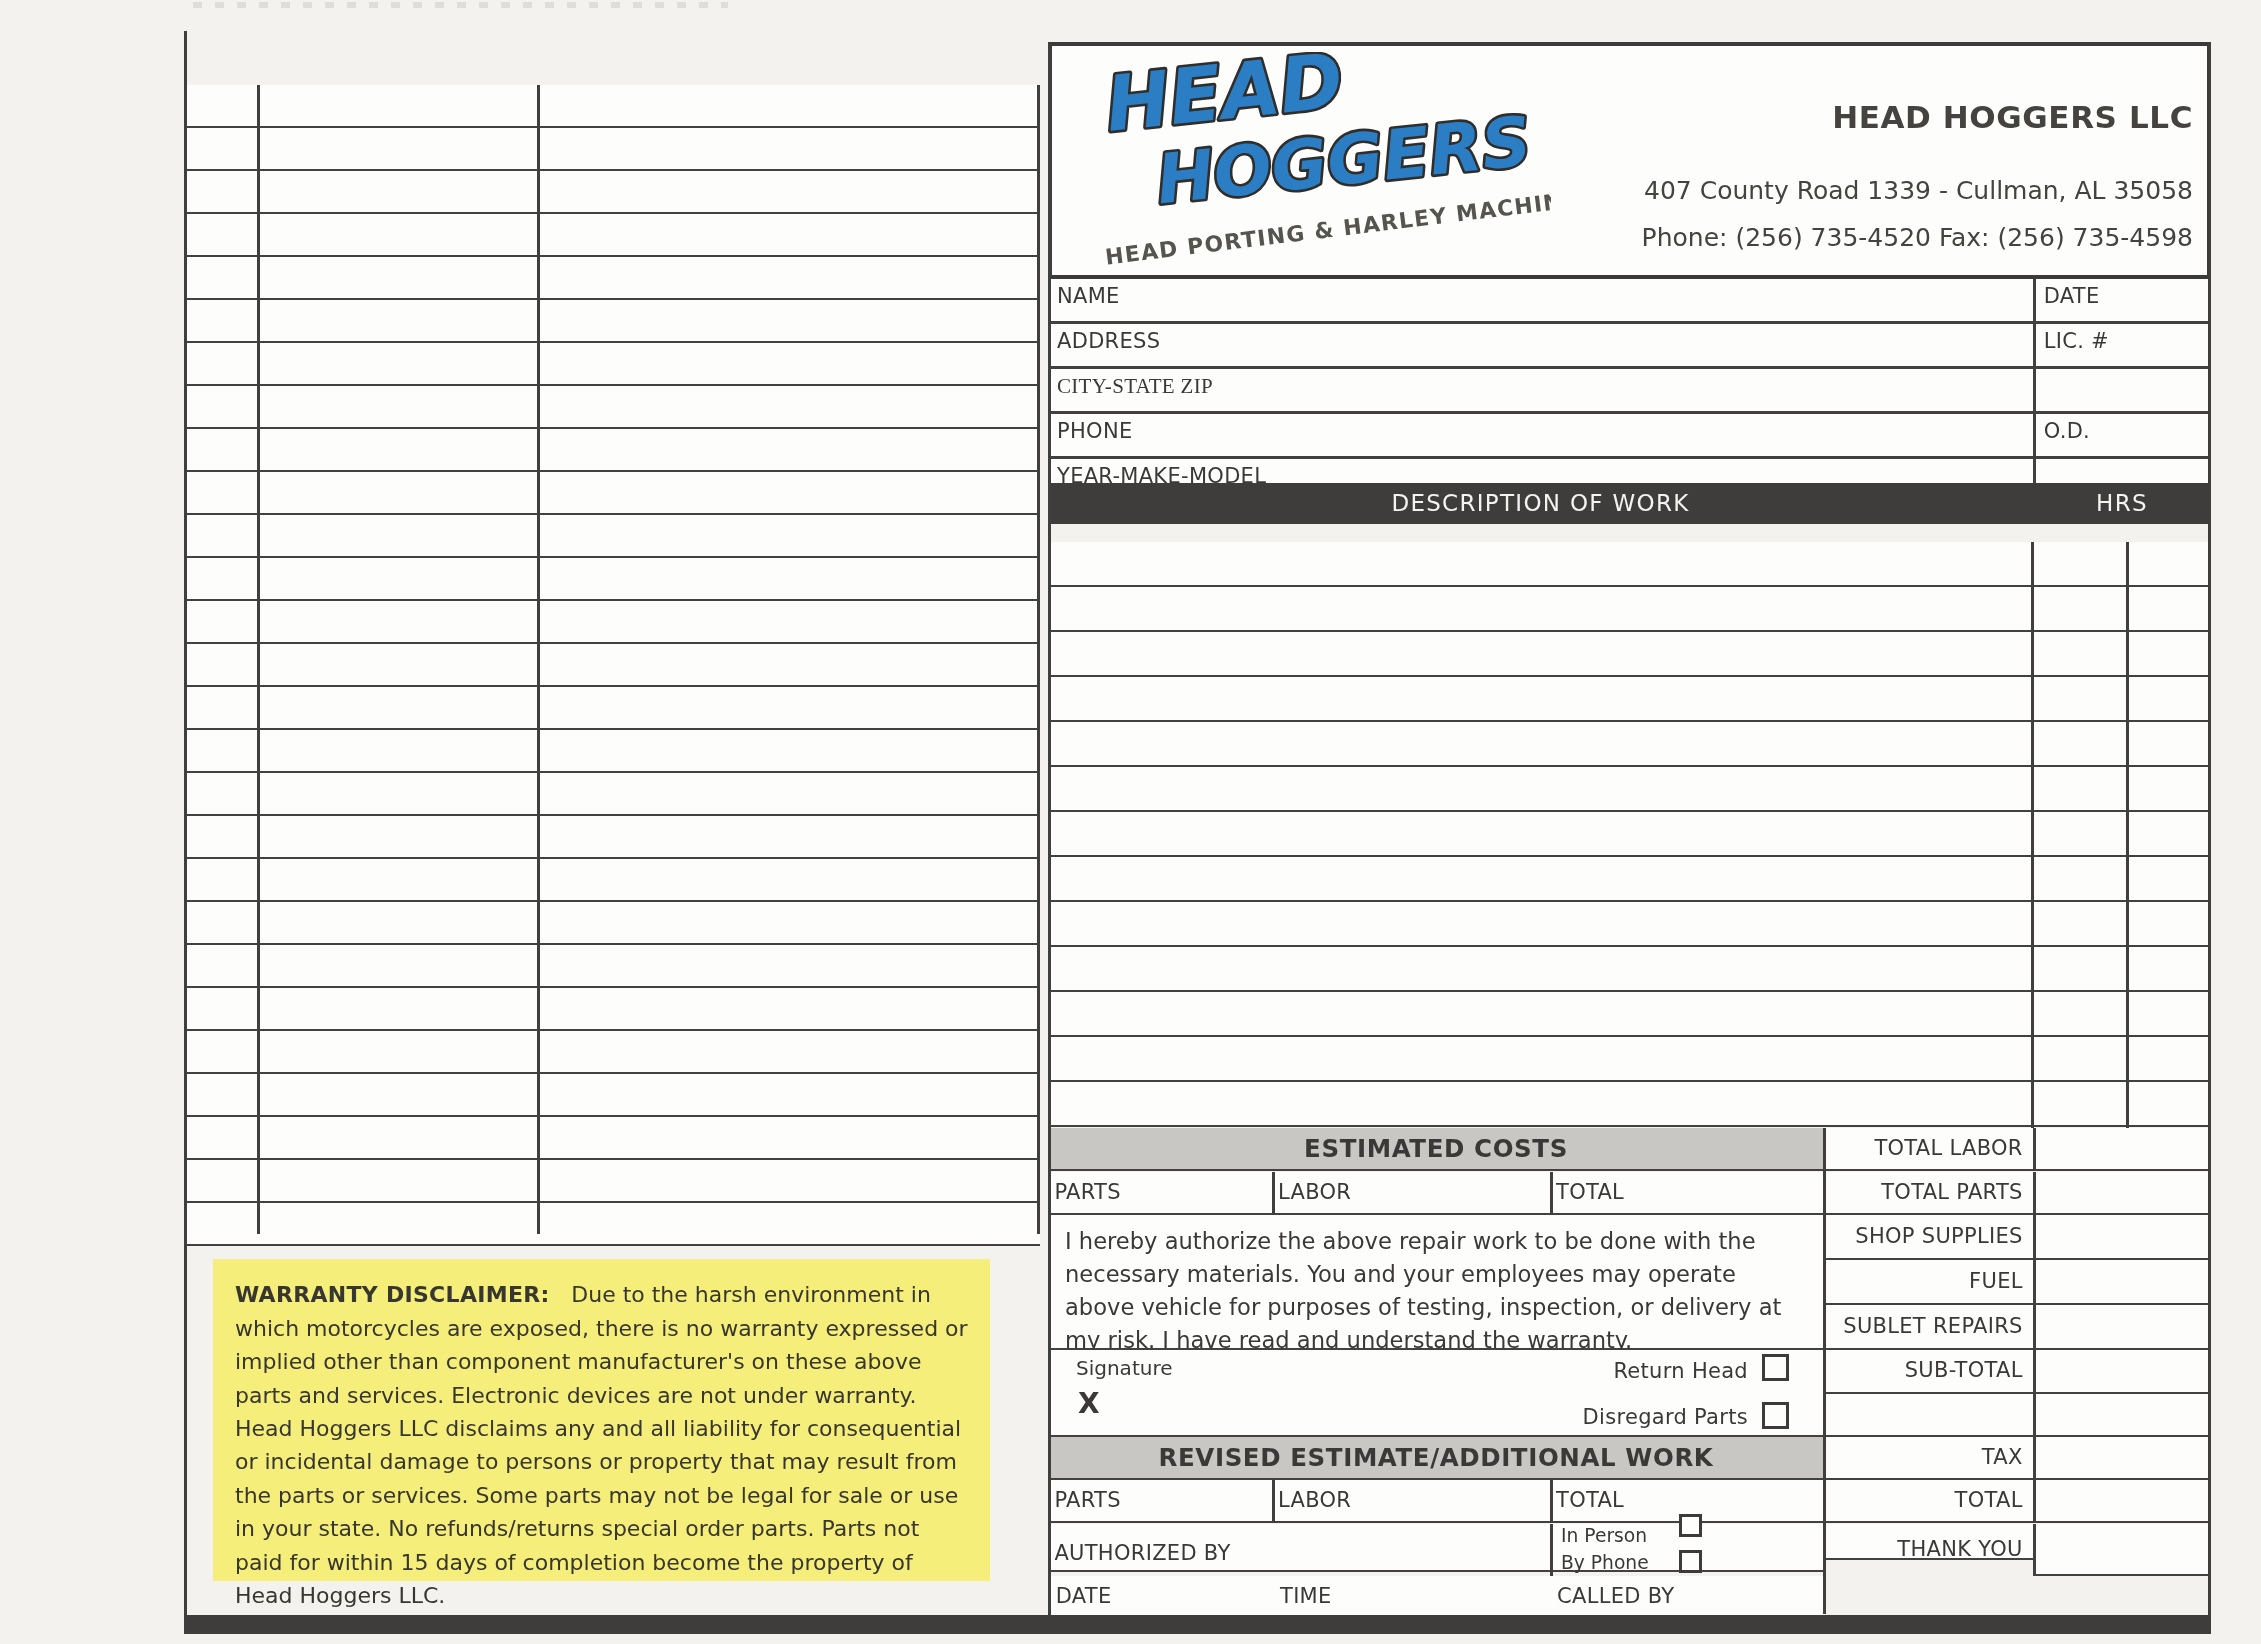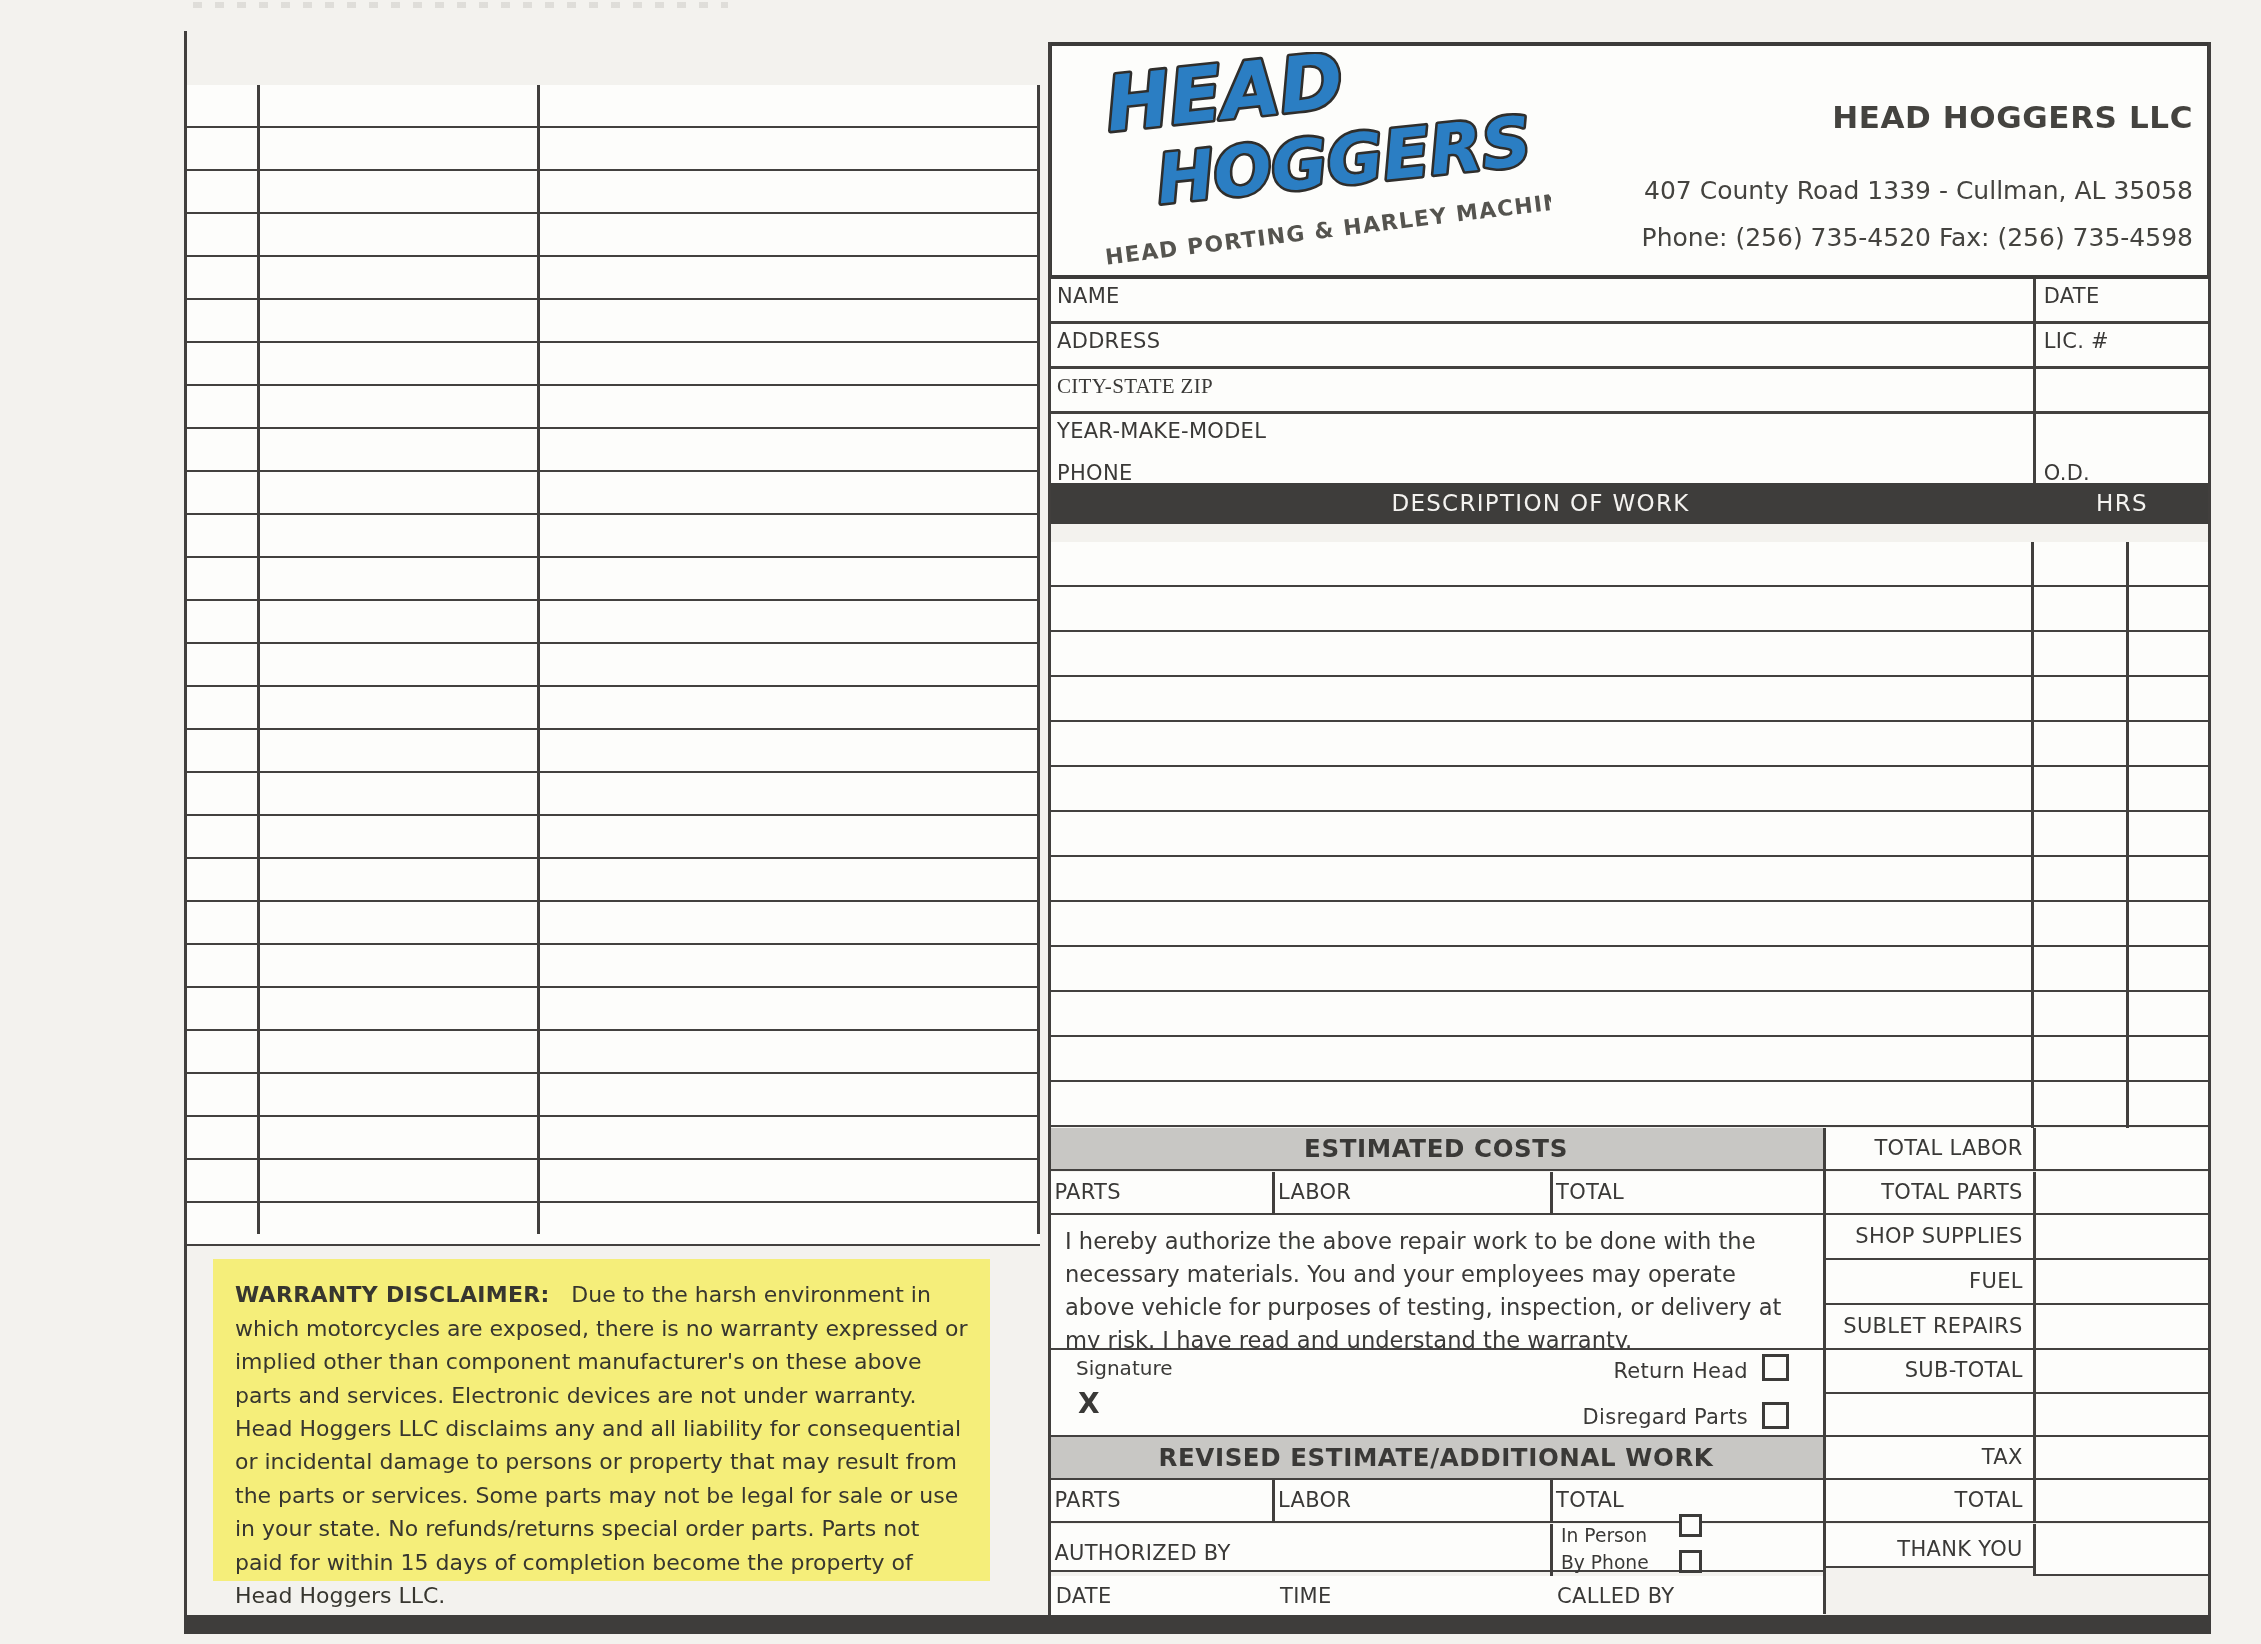--- a/index.html
+++ b/index.html
@@ -103,30 +103,30 @@
         <div style="position: absolute; left: 985px; top: 0px; bottom: 0px; width: 178px; border-left: 3.2px solid rgb(67, 65, 63); box-sizing: border-box;">
           <span class="lbl" style="position: absolute; left: 7.7px; top: 5.2px;">LIC. #</span>
         </div>
       </div>
       <div style="position: relative; flex: 1 1 0%; background: rgb(253, 253, 251); box-sizing: border-box; border-bottom: 3.2px solid rgb(67, 65, 63);">
         <span class="lbl" style="position: absolute; left: 9px; top: 5.2px; font-family: Liberation Serif, serif;">CITY-STATE ZIP</span>
         <div style="position: absolute; left: 985px; top: 0px; bottom: 0px; width: 178px; border-left: 3.2px solid rgb(67, 65, 63); box-sizing: border-box;">
           <span class="lbl" style="position: absolute; left: 7.7px; top: 5.2px;"></span>
         </div>
       </div>
+      <div style="position: relative; flex: 1 1 0%; background: rgb(253, 253, 251); box-sizing: border-box; border-bottom: 3.2px solid rgb(67, 65, 63);">
+        <span class="lbl" style="position: absolute; left: 9px; top: 5.2px;">PHONE</span>
+        <div style="position: absolute; left: 985px; top: 0px; bottom: 0px; width: 178px; border-left: 3.2px solid rgb(67, 65, 63); box-sizing: border-box;">
+          <span class="lbl" style="position: absolute; left: 7.7px; top: 5.2px;">O.D.</span>
+        </div>
+      </div>
       <div style="position: relative; flex: 1 1 0%; background: rgb(253, 253, 251); box-sizing: border-box;">
         <span class="lbl" style="position: absolute; left: 9px; top: 5.2px;">YEAR-MAKE-MODEL</span>
         <div style="position: absolute; left: 985px; top: 0px; bottom: 0px; width: 178px; border-left: 3.2px solid rgb(67, 65, 63); box-sizing: border-box;">
           <span class="lbl" style="position: absolute; left: 7.7px; top: 5.2px;"></span>
-        </div>
-      </div>
-      <div style="position: relative; flex: 1 1 0%; background: rgb(253, 253, 251); box-sizing: border-box; border-bottom: 3.2px solid rgb(67, 65, 63);">
-        <span class="lbl" style="position: absolute; left: 9px; top: 5.2px;">PHONE</span>
-        <div style="position: absolute; left: 985px; top: 0px; bottom: 0px; width: 178px; border-left: 3.2px solid rgb(67, 65, 63); box-sizing: border-box;">
-          <span class="lbl" style="position: absolute; left: 7.7px; top: 5.2px;">O.D.</span>
         </div>
       </div>
     </div>
 
   <div class="abs bar" style="left:1048px;top:483px;width:1163px;height:41px;">
     <span class="abs hdr-lbl tcenter" style="left:0;top:0;width:985px;line-height:41px;">DESCRIPTION OF WORK</span>
     <span class="abs hdr-lbl tcenter" style="left:985px;top:0;width:178px;line-height:41px;">HRS</span>
   </div>
 
   <div class="abs" id="work-rows" style="left:1048px;top:542px;width:1163px;height:587px;">
@@ -209,21 +209,21 @@
       <div class="tot-label tright" style="position: absolute; box-sizing: border-box; background: rgb(253, 253, 251); left: 1823px; width: 210px; top: 1305px; height: 45px; border-bottom: 2.6px solid rgb(67, 65, 63); padding-right: 10.3px; line-height: 43px;">SUBLET REPAIRS</div>
       <div style="position: absolute; box-sizing: border-box; background: rgb(253, 253, 251); left: 2033px; width: 175px; top: 1305px; height: 45px; border-left: 3.2px solid rgb(67, 65, 63); border-bottom: 2.6px solid rgb(67, 65, 63);"></div>
       <div class="tot-label tright" style="position: absolute; box-sizing: border-box; background: rgb(253, 253, 251); left: 1823px; width: 210px; top: 1350px; height: 44px; border-bottom: 2.6px solid rgb(67, 65, 63); padding-right: 10.3px; line-height: 41px;">SUB-TOTAL</div>
       <div style="position: absolute; box-sizing: border-box; background: rgb(253, 253, 251); left: 2033px; width: 175px; top: 1350px; height: 44px; border-left: 3.2px solid rgb(67, 65, 63); border-bottom: 2.6px solid rgb(67, 65, 63);"></div>
       <div class="tot-label tright" style="position: absolute; box-sizing: border-box; background: rgb(253, 253, 251); left: 1823px; width: 210px; top: 1394px; height: 43px; border-bottom: 2.6px solid rgb(67, 65, 63); padding-right: 10.3px; line-height: 41px;"></div>
       <div style="position: absolute; box-sizing: border-box; background: rgb(253, 253, 251); left: 2033px; width: 175px; top: 1394px; height: 43px; border-left: 3.2px solid rgb(67, 65, 63); border-bottom: 2.6px solid rgb(67, 65, 63);"></div>
       <div class="tot-label tright" style="position: absolute; box-sizing: border-box; background: rgb(253, 253, 251); left: 1823px; width: 210px; top: 1437px; height: 43px; border-bottom: 2.6px solid rgb(67, 65, 63); padding-right: 10.3px; line-height: 41px;">TAX</div>
       <div style="position: absolute; box-sizing: border-box; background: rgb(253, 253, 251); left: 2033px; width: 175px; top: 1437px; height: 43px; border-left: 3.2px solid rgb(67, 65, 63); border-bottom: 2.6px solid rgb(67, 65, 63);"></div>
       <div class="tot-label tright" style="position: absolute; box-sizing: border-box; background: rgb(253, 253, 251); left: 1823px; width: 210px; top: 1480px; height: 43px; border-bottom: 2.6px solid rgb(67, 65, 63); padding-right: 10.3px; line-height: 41px;">TOTAL</div>
       <div style="position: absolute; box-sizing: border-box; background: rgb(253, 253, 251); left: 2033px; width: 175px; top: 1480px; height: 43px; border-left: 3.2px solid rgb(67, 65, 63); border-bottom: 2.6px solid rgb(67, 65, 63);"></div>
-      <div class="tot-label tright" style="position: absolute; box-sizing: border-box; background: rgb(253, 253, 251); left: 1823px; width: 210px; top: 1524px; height: 44px; border-bottom: 2.6px solid rgb(67, 65, 63); padding-right: 10.3px; line-height: 50px;">THANK YOU</div>
+      <div class="tot-label tright" style="position: absolute; box-sizing: border-box; background: rgb(253, 253, 251); left: 1823px; width: 210px; top: 1524px; height: 36px; border-bottom: 2.6px solid rgb(67, 65, 63); padding-right: 10.3px; line-height: 50px;">THANK YOU</div>
       <div style="position: absolute; box-sizing: border-box; background: rgb(253, 253, 251); left: 2033px; width: 175px; top: 1524px; height: 52px; border-left: 3.2px solid rgb(67, 65, 63); border-bottom: 2.6px solid rgb(67, 65, 63);"></div>
     </div>
   <div class="abs vline" style="left:1823px;top:1128px;height:486px;"></div>
 
   <div class="abs vline" style="left:1048px;top:42px;height:1573px;"></div>
   <div class="abs vline" style="left:2208px;top:42px;height:1573px;"></div>
 
   <div class="abs bar" style="left:184px;top:1615px;width:2027px;height:19.3px;"></div>
 
 </div>

